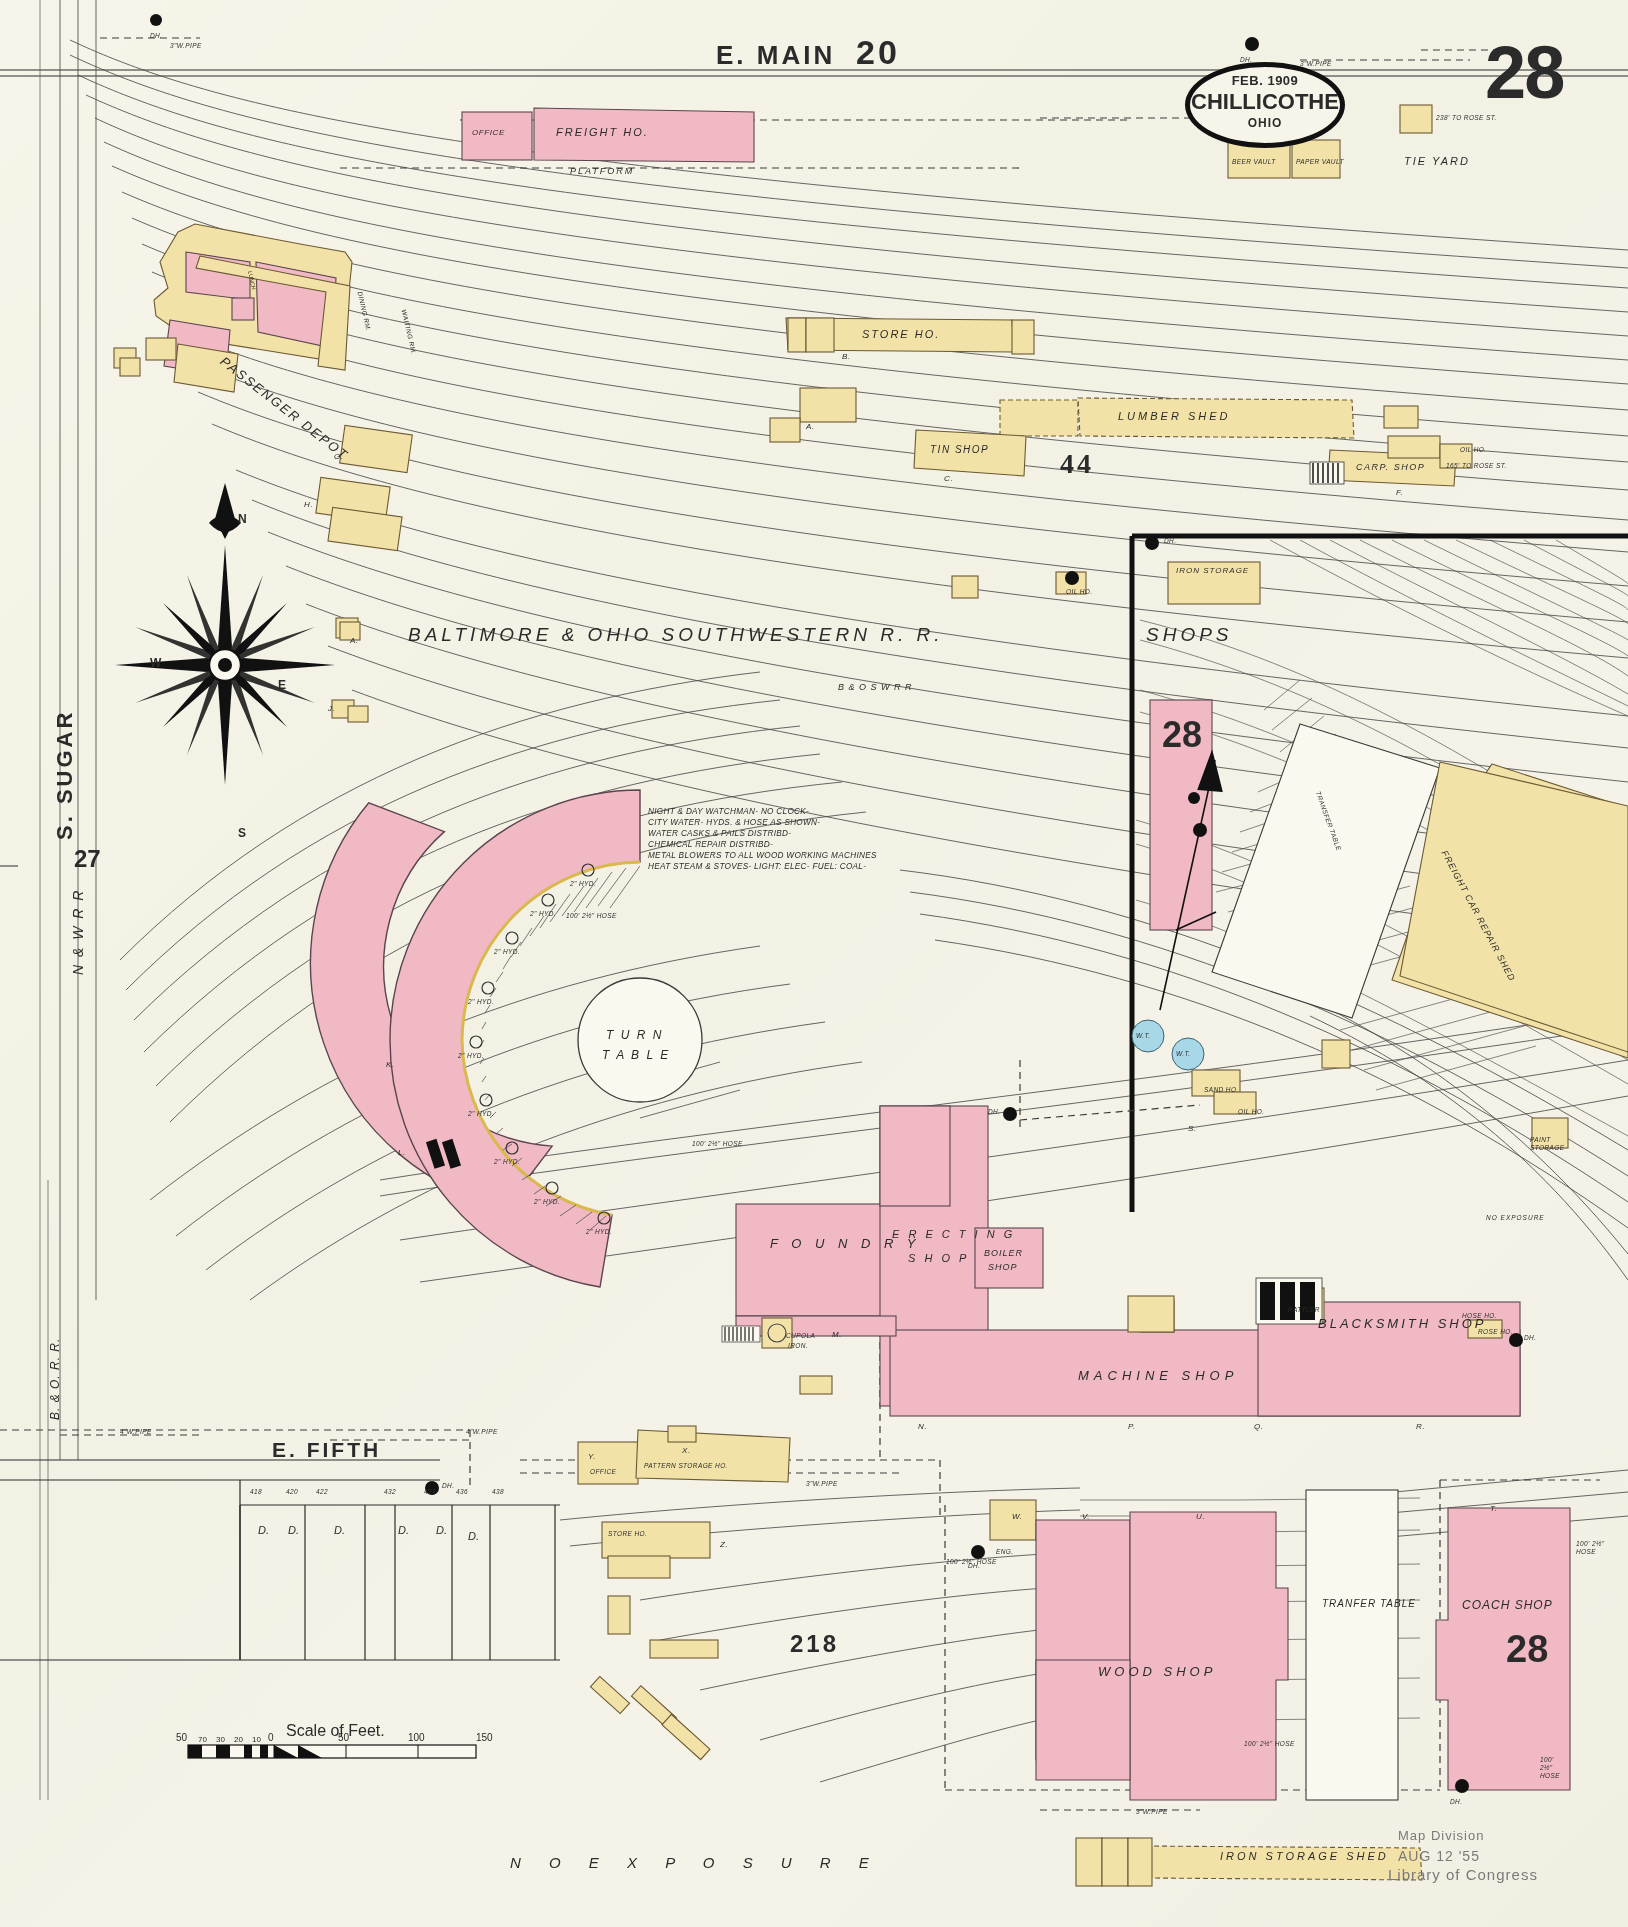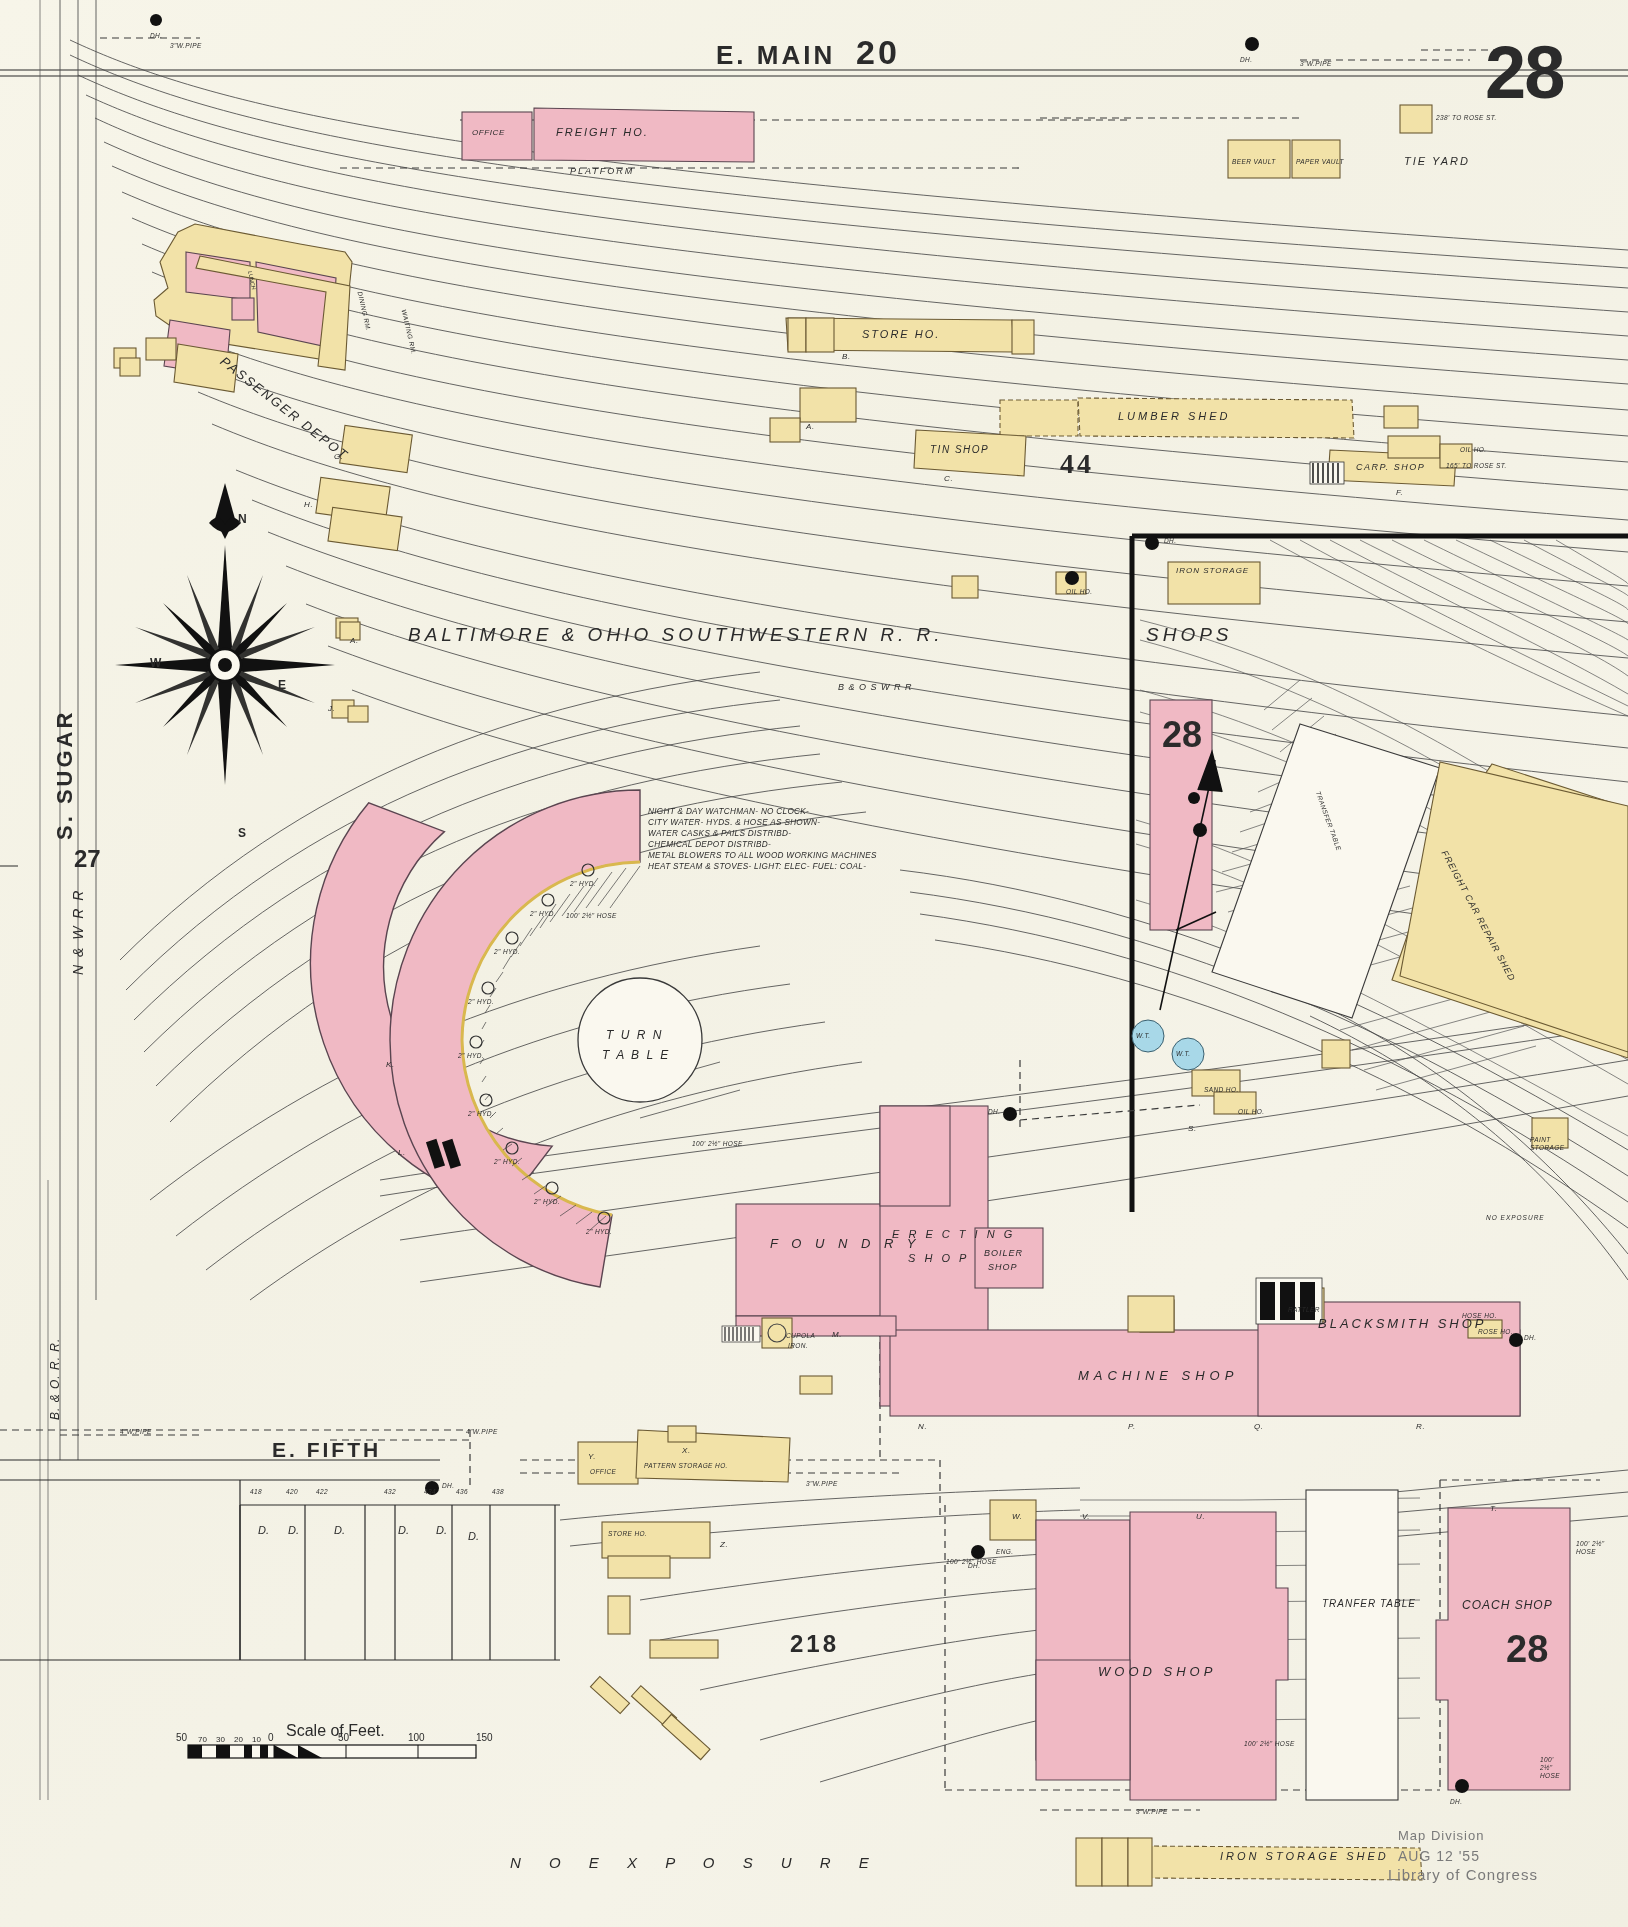--- a/index.html
+++ b/index.html
@@ -497,20 +497,25 @@
     <circle class="hyd" cx="552" cy="1188" r="6"></circle>
     <circle class="hyd" cx="604" cy="1218" r="6"></circle>
 
     <line x1="0" y1="866" x2="18" y2="866" stroke="#2a2a2a" stroke-width="1"></line>
     </g>
   </svg>
 
   <div class="lbl blk" style="left:716px;top:40px;font-size:26px;">E. MAIN</div>
   <div class="lbl blk" style="left:856px;top:33px;font-size:34px;">20</div>
 
+  <div style="position:absolute;left:1185px;top:62px;width:150px;height:76px;border:5px solid #111;border-radius:50%;background:#f7f5e9;text-align:center;">
+    <div class="lbl" style="position:static;margin-top:6px;font-size:13px;letter-spacing:.5px;font-weight:bold;">FEB. 1909</div>
+    <div class="lbl" style="position:static;margin-top:1px;font-size:22px;font-weight:bold;letter-spacing:0px;">CHILLICOTHE</div>
+    <div class="lbl" style="position:static;margin-top:1px;font-size:12px;letter-spacing:1px;font-weight:bold;">OHIO</div>
+  </div>
 
   <div class="lbl" style="left:1485px;top:30px;font-size:74px;font-weight:bold;letter-spacing:-2px;">28</div>
 
   <div class="lbl" style="left:74px;top:845px;font-size:24px;font-weight:bold;">27</div>
   <div class="lbl blk" style="left:1060px;top:448px;font-size:28px;font-family:Liberation Serif, serif;">44</div>
   <div class="lbl blk" style="left:790px;top:1630px;font-size:24px;">218</div>
 
   <div class="lbl blk" style="left:52px;top:840px;font-size:22px;transform:rotate(-90deg);transform-origin:left top;">S. SUGAR</div>
   <div class="lbl hand" style="left:70px;top:975px;font-size:14px;transform:rotate(-90deg);transform-origin:left top;letter-spacing:2px;">N &amp; W R R</div>
   <div class="lbl hand" style="left:48px;top:1420px;font-size:12px;transform:rotate(-90deg);transform-origin:left top;letter-spacing:1px;">B. &amp; O. R. R.</div>
@@ -571,21 +576,21 @@
   <div class="lbl hand xs" style="left:534px;top:1198px;">2" HYD.</div>
   <div class="lbl hand xs" style="left:586px;top:1228px;">2" HYD.</div>
 
   <div class="lbl hand" style="left:606px;top:1028px;font-size:12px;letter-spacing:2px;">T U R N</div>
   <div class="lbl hand" style="left:602px;top:1048px;font-size:12px;letter-spacing:2px;">T A B L E</div>
 
   <div style="position:absolute;left:648px;top:806px;">
     <div class="lbl hand" style="position:static;font-size:8.2px;line-height:11px;letter-spacing:.3px;">NIGHT &amp; DAY WATCHMAN- NO CLOCK-</div>
     <div class="lbl hand" style="position:static;font-size:8.2px;line-height:11px;letter-spacing:.3px;">CITY WATER- HYDS. &amp; HOSE AS SHOWN-</div>
     <div class="lbl hand" style="position:static;font-size:8.2px;line-height:11px;letter-spacing:.3px;">WATER CASKS &amp; PAILS DISTRIBD-</div>
-    <div class="lbl hand" style="position:static;font-size:8.2px;line-height:11px;letter-spacing:.3px;">CHEMICAL DEPOT DISTRIBD-</div>
+    <div class="lbl hand" style="position:static;font-size:8.2px;line-height:11px;letter-spacing:.3px;">CHEMICAL REPAIR DISTRIBD-</div>
     <div class="lbl hand" style="position:static;font-size:8.2px;line-height:11px;letter-spacing:.3px;">METAL BLOWERS TO ALL WOOD WORKING MACHINES</div>
     <div class="lbl hand" style="position:static;font-size:8.2px;line-height:11px;letter-spacing:.3px;">HEAT STEAM &amp; STOVES- LIGHT: ELEC- FUEL: COAL-</div>
   </div>
 
   <div class="lbl hand xs" style="left:566px;top:912px;">100' 2½" HOSE</div>
   <div class="lbl hand xs" style="left:692px;top:1140px;">100' 2½" HOSE</div>
   <div class="lbl hand xs" style="left:946px;top:1558px;">100' 2½" HOSE</div>
   <div class="lbl hand xs" style="left:1576px;top:1540px;width:30px;white-space:normal;line-height:8px;">100' 2½" HOSE</div>
   <div class="lbl hand xs" style="left:1244px;top:1740px;">100' 2½" HOSE</div>
 

